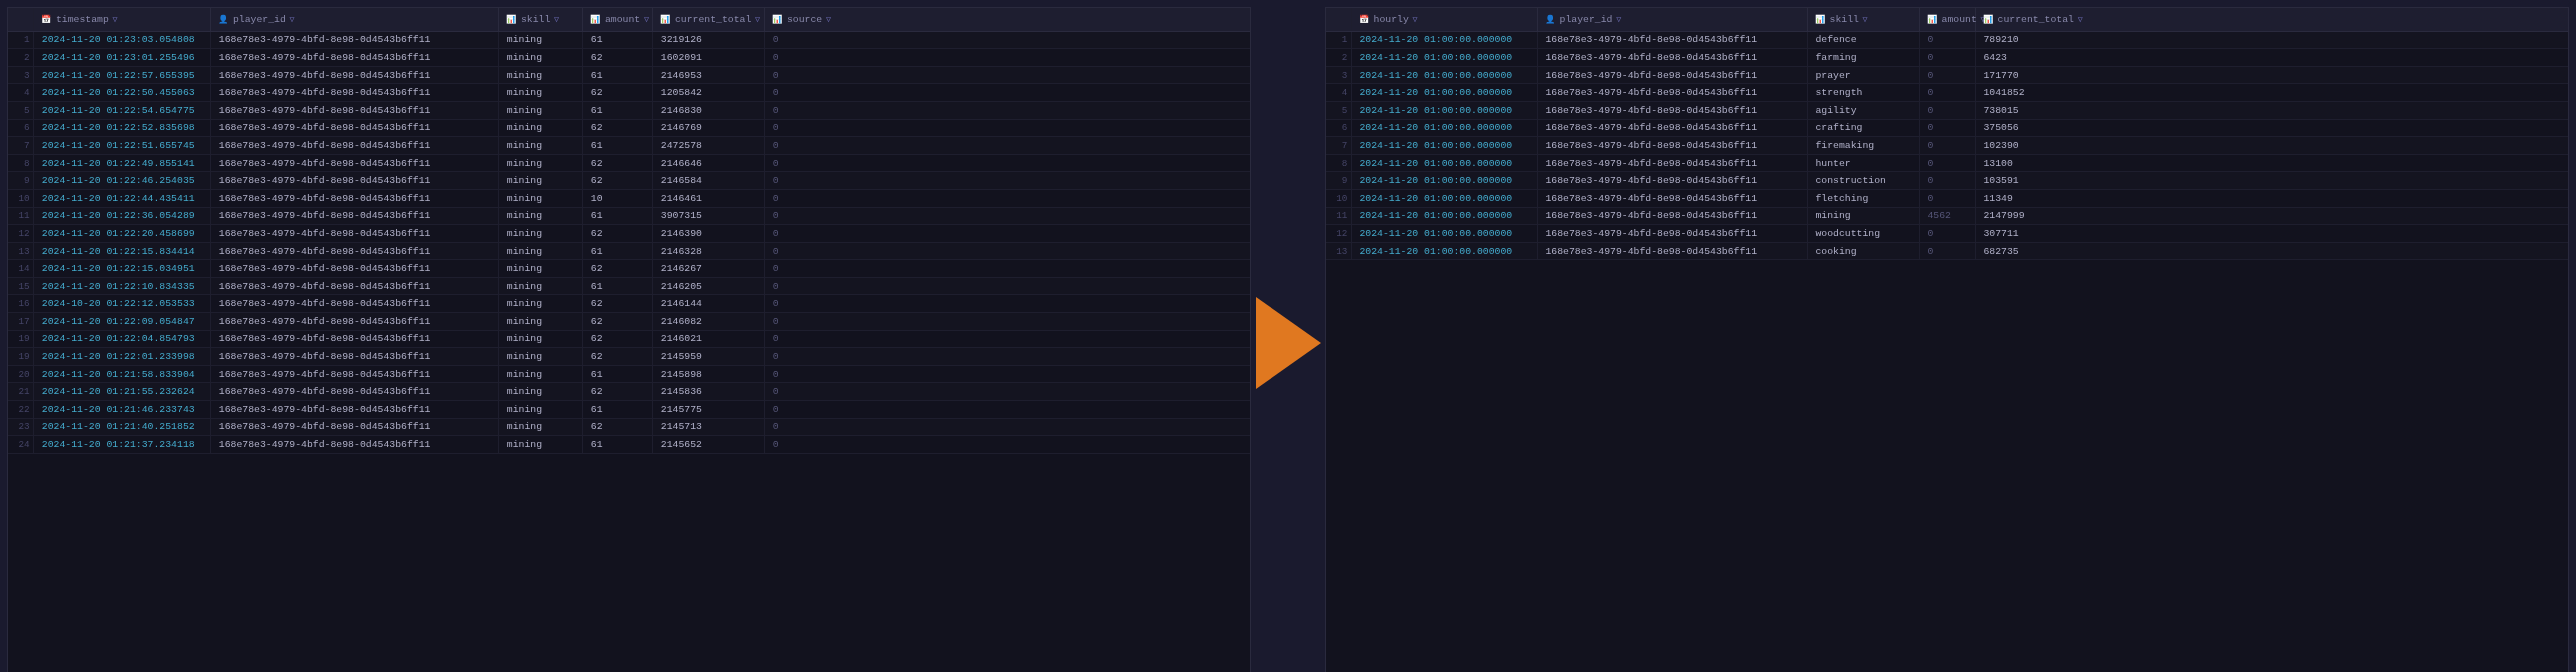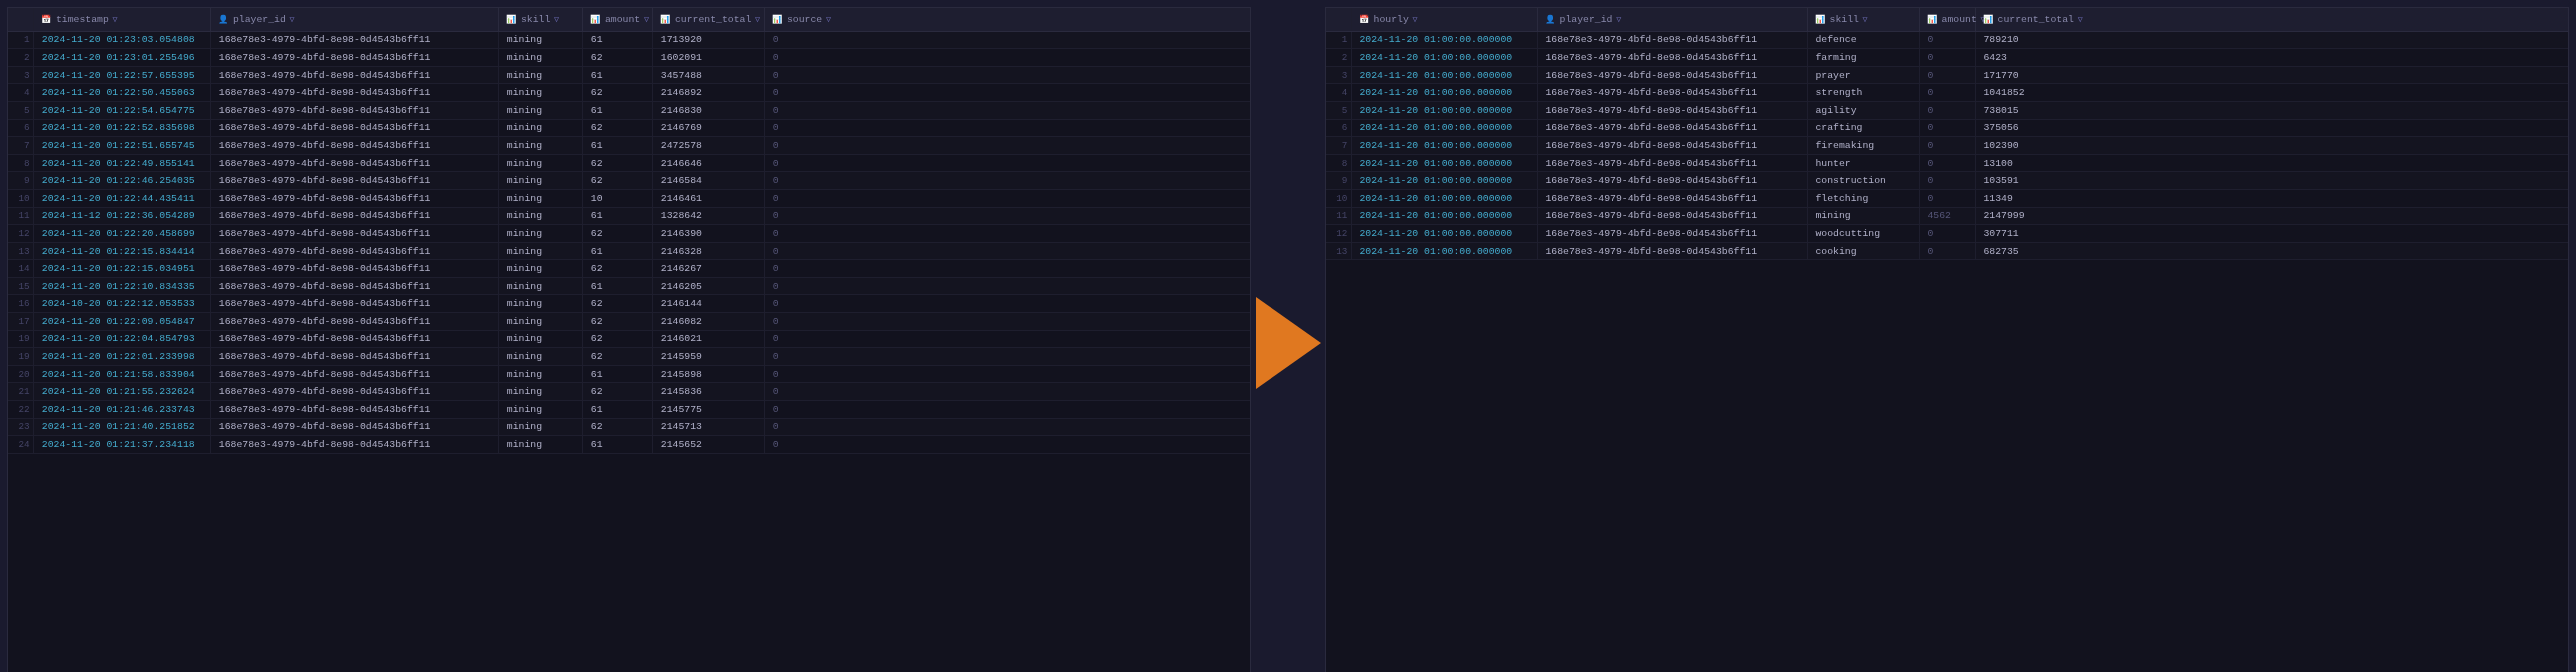--- a/index.html
+++ b/index.html
@@ -152,48 +152,48 @@
       <span class="filter-icon">▽</span>
     </div>
   </div>
   <div class="table-body" id="left-body">
       <div class="table-row even">
     <div class="row-num">1</div>
     <div class="td col-timestamp cyan">2024-11-20 01:23:03.054808</div>
     <div class="td col-player">168e78e3-4979-4bfd-8e98-0d4543b6ff11</div>
     <div class="td col-skill">mining</div>
     <div class="td col-amount">61</div>
-    <div class="td col-current">1713920</div>
+    <div class="td col-current">3219126</div>
     <div class="td col-source dim">0</div>
   </div>
       <div class="table-row odd">
     <div class="row-num">2</div>
     <div class="td col-timestamp cyan">2024-11-20 01:23:01.255496</div>
     <div class="td col-player">168e78e3-4979-4bfd-8e98-0d4543b6ff11</div>
     <div class="td col-skill">mining</div>
     <div class="td col-amount">62</div>
     <div class="td col-current">1602091</div>
     <div class="td col-source dim">0</div>
   </div>
       <div class="table-row even">
     <div class="row-num">3</div>
     <div class="td col-timestamp cyan">2024-11-20 01:22:57.655395</div>
     <div class="td col-player">168e78e3-4979-4bfd-8e98-0d4543b6ff11</div>
     <div class="td col-skill">mining</div>
     <div class="td col-amount">61</div>
-    <div class="td col-current">3457488</div>
+    <div class="td col-current">2146953</div>
     <div class="td col-source dim">0</div>
   </div>
       <div class="table-row odd">
     <div class="row-num">4</div>
     <div class="td col-timestamp cyan">2024-11-20 01:22:50.455063</div>
     <div class="td col-player">168e78e3-4979-4bfd-8e98-0d4543b6ff11</div>
     <div class="td col-skill">mining</div>
     <div class="td col-amount">62</div>
-    <div class="td col-current">2146892</div>
+    <div class="td col-current">1205842</div>
     <div class="td col-source dim">0</div>
   </div>
       <div class="table-row even">
     <div class="row-num">5</div>
     <div class="td col-timestamp cyan">2024-11-20 01:22:54.654775</div>
     <div class="td col-player">168e78e3-4979-4bfd-8e98-0d4543b6ff11</div>
     <div class="td col-skill">mining</div>
     <div class="td col-amount">61</div>
     <div class="td col-current">2146830</div>
     <div class="td col-source dim">0</div>
@@ -238,25 +238,25 @@
     <div class="row-num">10</div>
     <div class="td col-timestamp cyan">2024-11-20 01:22:44.435411</div>
     <div class="td col-player">168e78e3-4979-4bfd-8e98-0d4543b6ff11</div>
     <div class="td col-skill">mining</div>
     <div class="td col-amount">10</div>
     <div class="td col-current">2146461</div>
     <div class="td col-source dim">0</div>
   </div>
       <div class="table-row even">
     <div class="row-num">11</div>
-    <div class="td col-timestamp cyan">2024-11-12 01:22:36.054289</div>
-    <div class="td col-player">168e78e3-4979-4bfd-8e98-0d4543b6ff11</div>
-    <div class="td col-skill">mining</div>
-    <div class="td col-amount">61</div>
-    <div class="td col-current">1328642</div>
+    <div class="td col-timestamp cyan">2024-11-20 01:22:36.054289</div>
+    <div class="td col-player">168e78e3-4979-4bfd-8e98-0d4543b6ff11</div>
+    <div class="td col-skill">mining</div>
+    <div class="td col-amount">61</div>
+    <div class="td col-current">3907315</div>
     <div class="td col-source dim">0</div>
   </div>
       <div class="table-row odd">
     <div class="row-num">12</div>
     <div class="td col-timestamp cyan">2024-11-20 01:22:20.458699</div>
     <div class="td col-player">168e78e3-4979-4bfd-8e98-0d4543b6ff11</div>
     <div class="td col-skill">mining</div>
     <div class="td col-amount">62</div>
     <div class="td col-current">2146390</div>
     <div class="td col-source dim">0</div>

